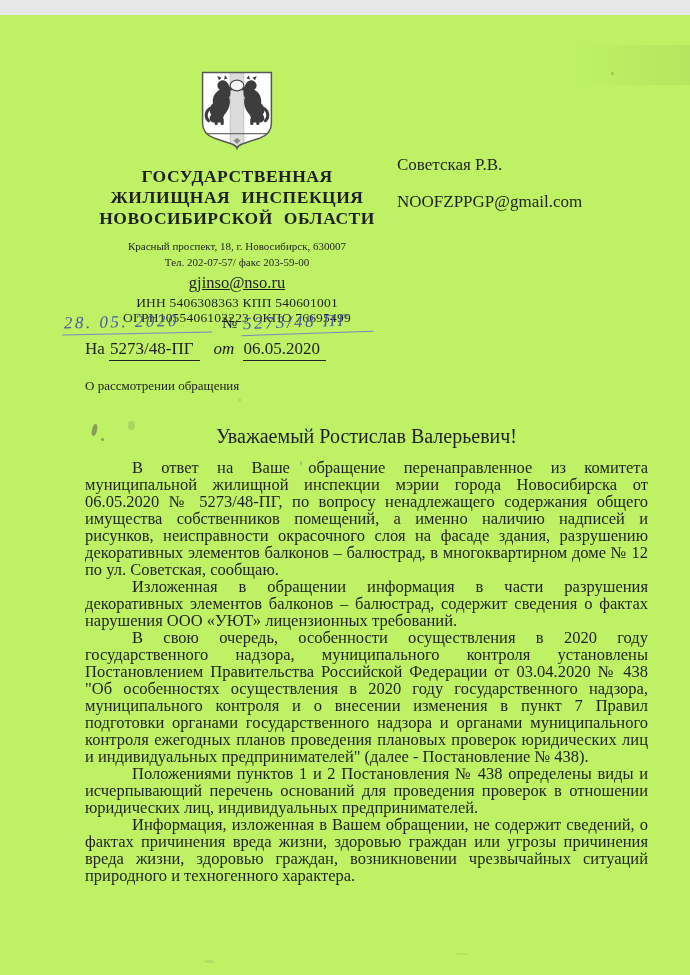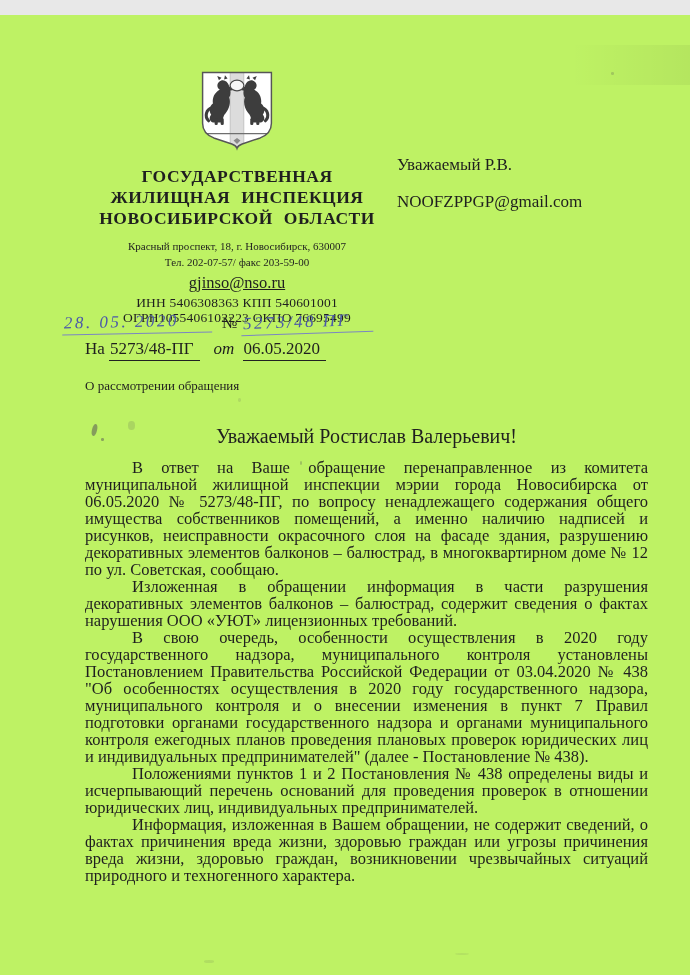--- a/index.html
+++ b/index.html
@@ -115,21 +115,21 @@
       <div>Тел. 202-07-57/ факс 203-59-00</div>
     </div>
     <div class="mail">gjinso@nso.ru</div>
     <div class="codes">
       <div>ИНН 5406308363  КПП 540601001</div>
       <div>ОГРН1055406102223 ОКПО 76695499</div>
     </div>
   </div>
 
   <div class="recipient">
-    <div>Уважаемый Р.В.</div>
+    <div>Советская Р.В.</div>
     <div class="rmail">NOOFZPPGP@gmail.com</div>
   </div>
 
   <div class="ref-row">
     <span class="hw hw-date">28. 05. 2020</span>
     <span class="no-sign">№</span>
     <span class="hw hw-num">5273/48 ПГ</span>
   </div>
 
   <div class="reply-line">

